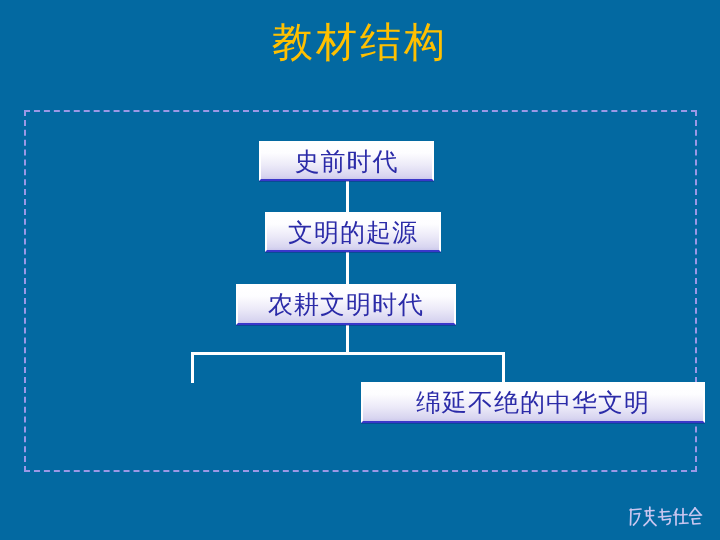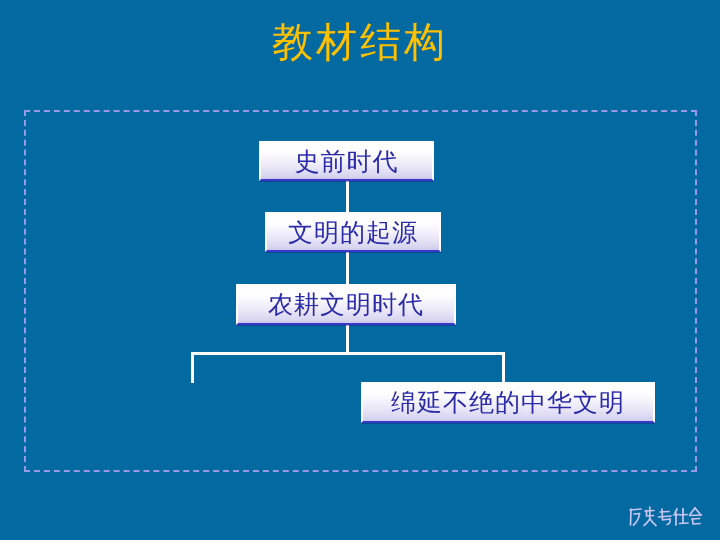--- a/index.html
+++ b/index.html
@@ -81,21 +81,21 @@
     line-height: 1;
     letter-spacing: 1px;
     white-space: nowrap;
     box-shadow: 0 1px 0 rgba(20,20,120,0.35);
   }
 
   #node-1 { left: 259px; top: 141px; width: 175px; height: 40px; }
   #node-2 { left: 265px; top: 212px; width: 176px; height: 40px; }
   #node-3 { left: 236px; top: 284px; width: 220px; height: 41px; }
   #node-4 { left: 46px;  top: 382px; width: 291px; height: 41px; }
-  #node-5 { left: 361px; top: 382px; width: 294px; height: 41px; }
+  #node-5 { left: 361px; top: 382px; width: 344px; height: 41px; }
 
   
   #conn-v1 { left: 346px; top: 180px; width: 3px; height: 33px; }
   
   #conn-v2 { left: 346px; top: 251px; width: 3px; height: 34px; }
   
   #conn-v3 { left: 346px; top: 324px; width: 3px; height: 31px; }
   
   #conn-h  { left: 191px; top: 352px; width: 314px; height: 3px; }
   

